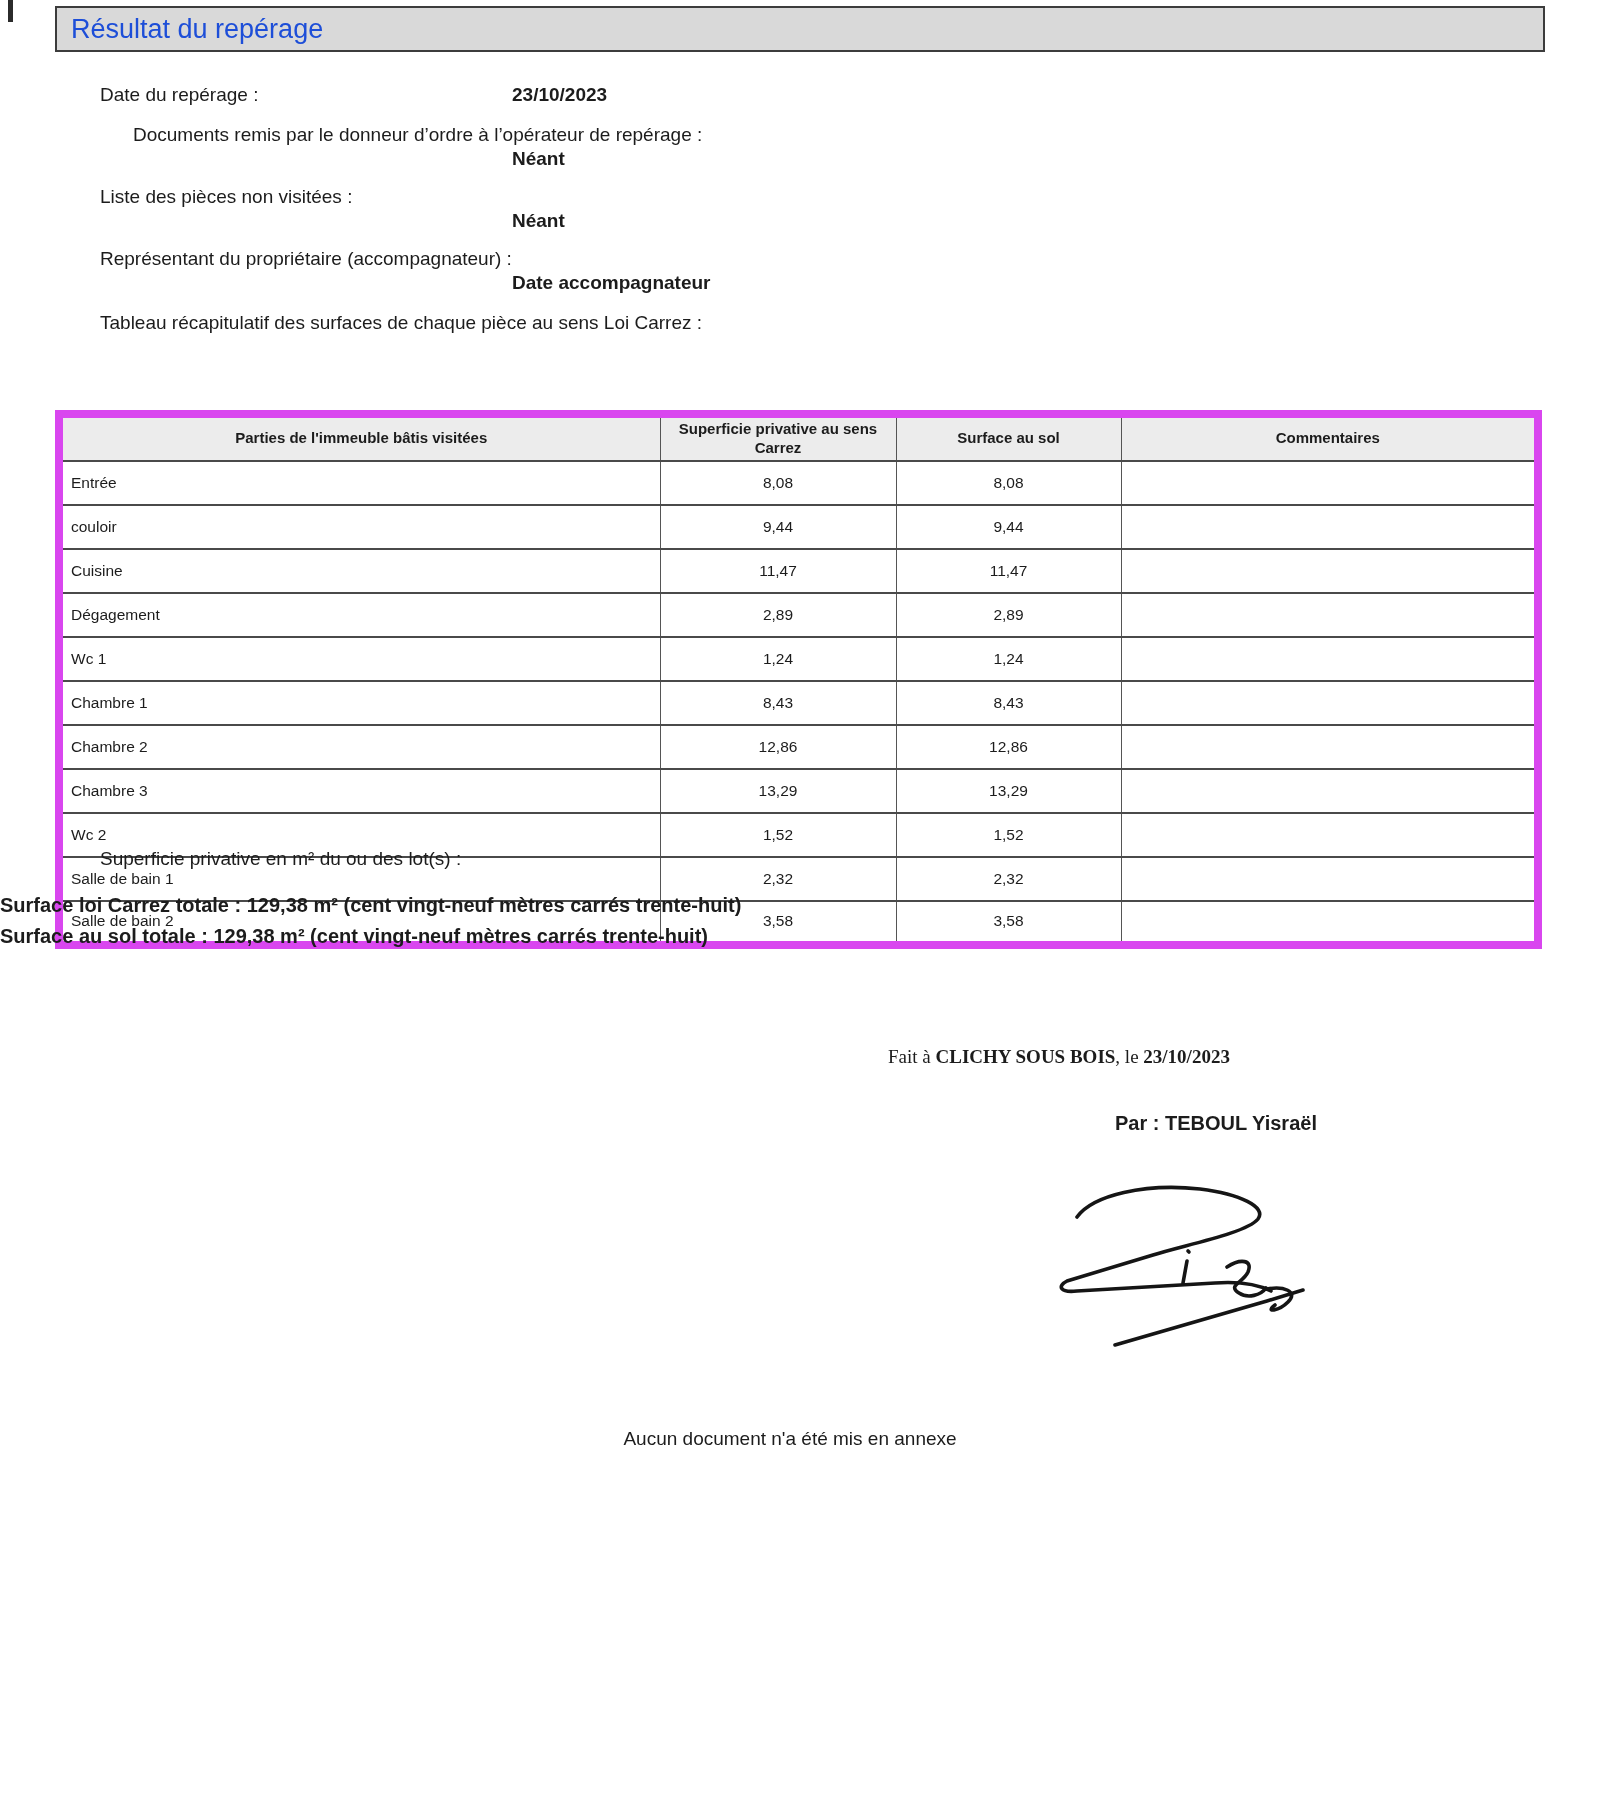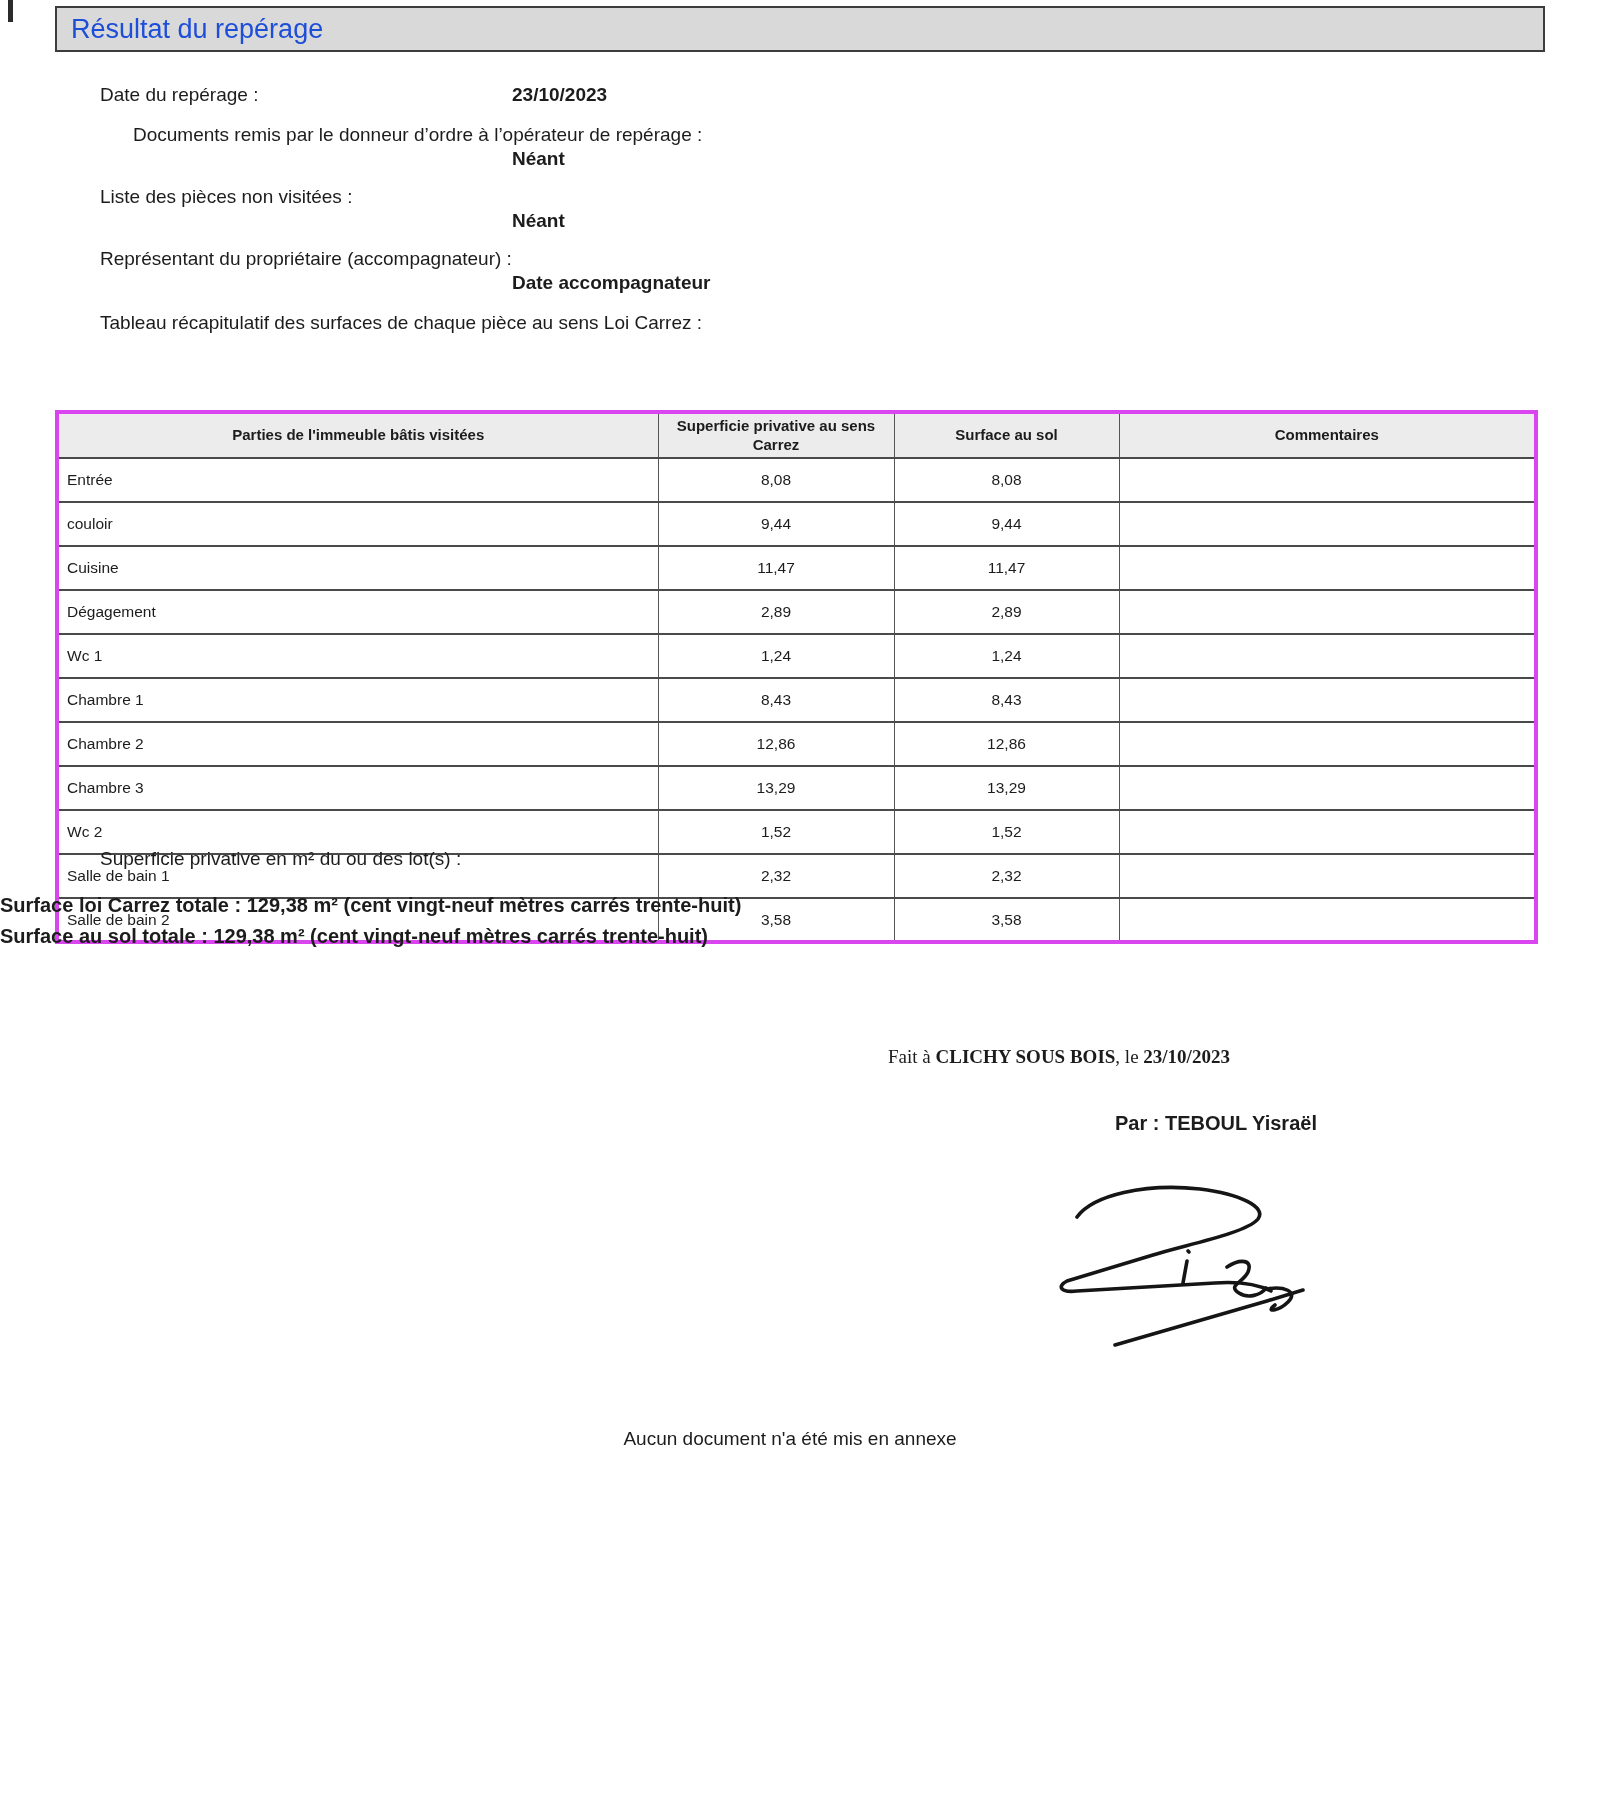--- a/index.html
+++ b/index.html
@@ -33,21 +33,21 @@
     border-collapse:collapse;
     table-layout:fixed;
     font-size:15.5px;
   }
   table.surfaces th, table.surfaces td{
     border:1px solid #555;
     border-bottom:2px solid #4a4a4a;
     box-sizing:border-box;
     overflow:hidden;
   }
-  table.surfaces{ border:4px solid #d946ef; }
+  table.surfaces{ border:8px solid #d946ef; }
   table.surfaces th{
     background:#ececec;
     font-weight:bold;
     font-size:15px;
     text-align:center;
     height:46px;
     padding:2px 6px;
     line-height:1.25;
   }
   table.surfaces td{

